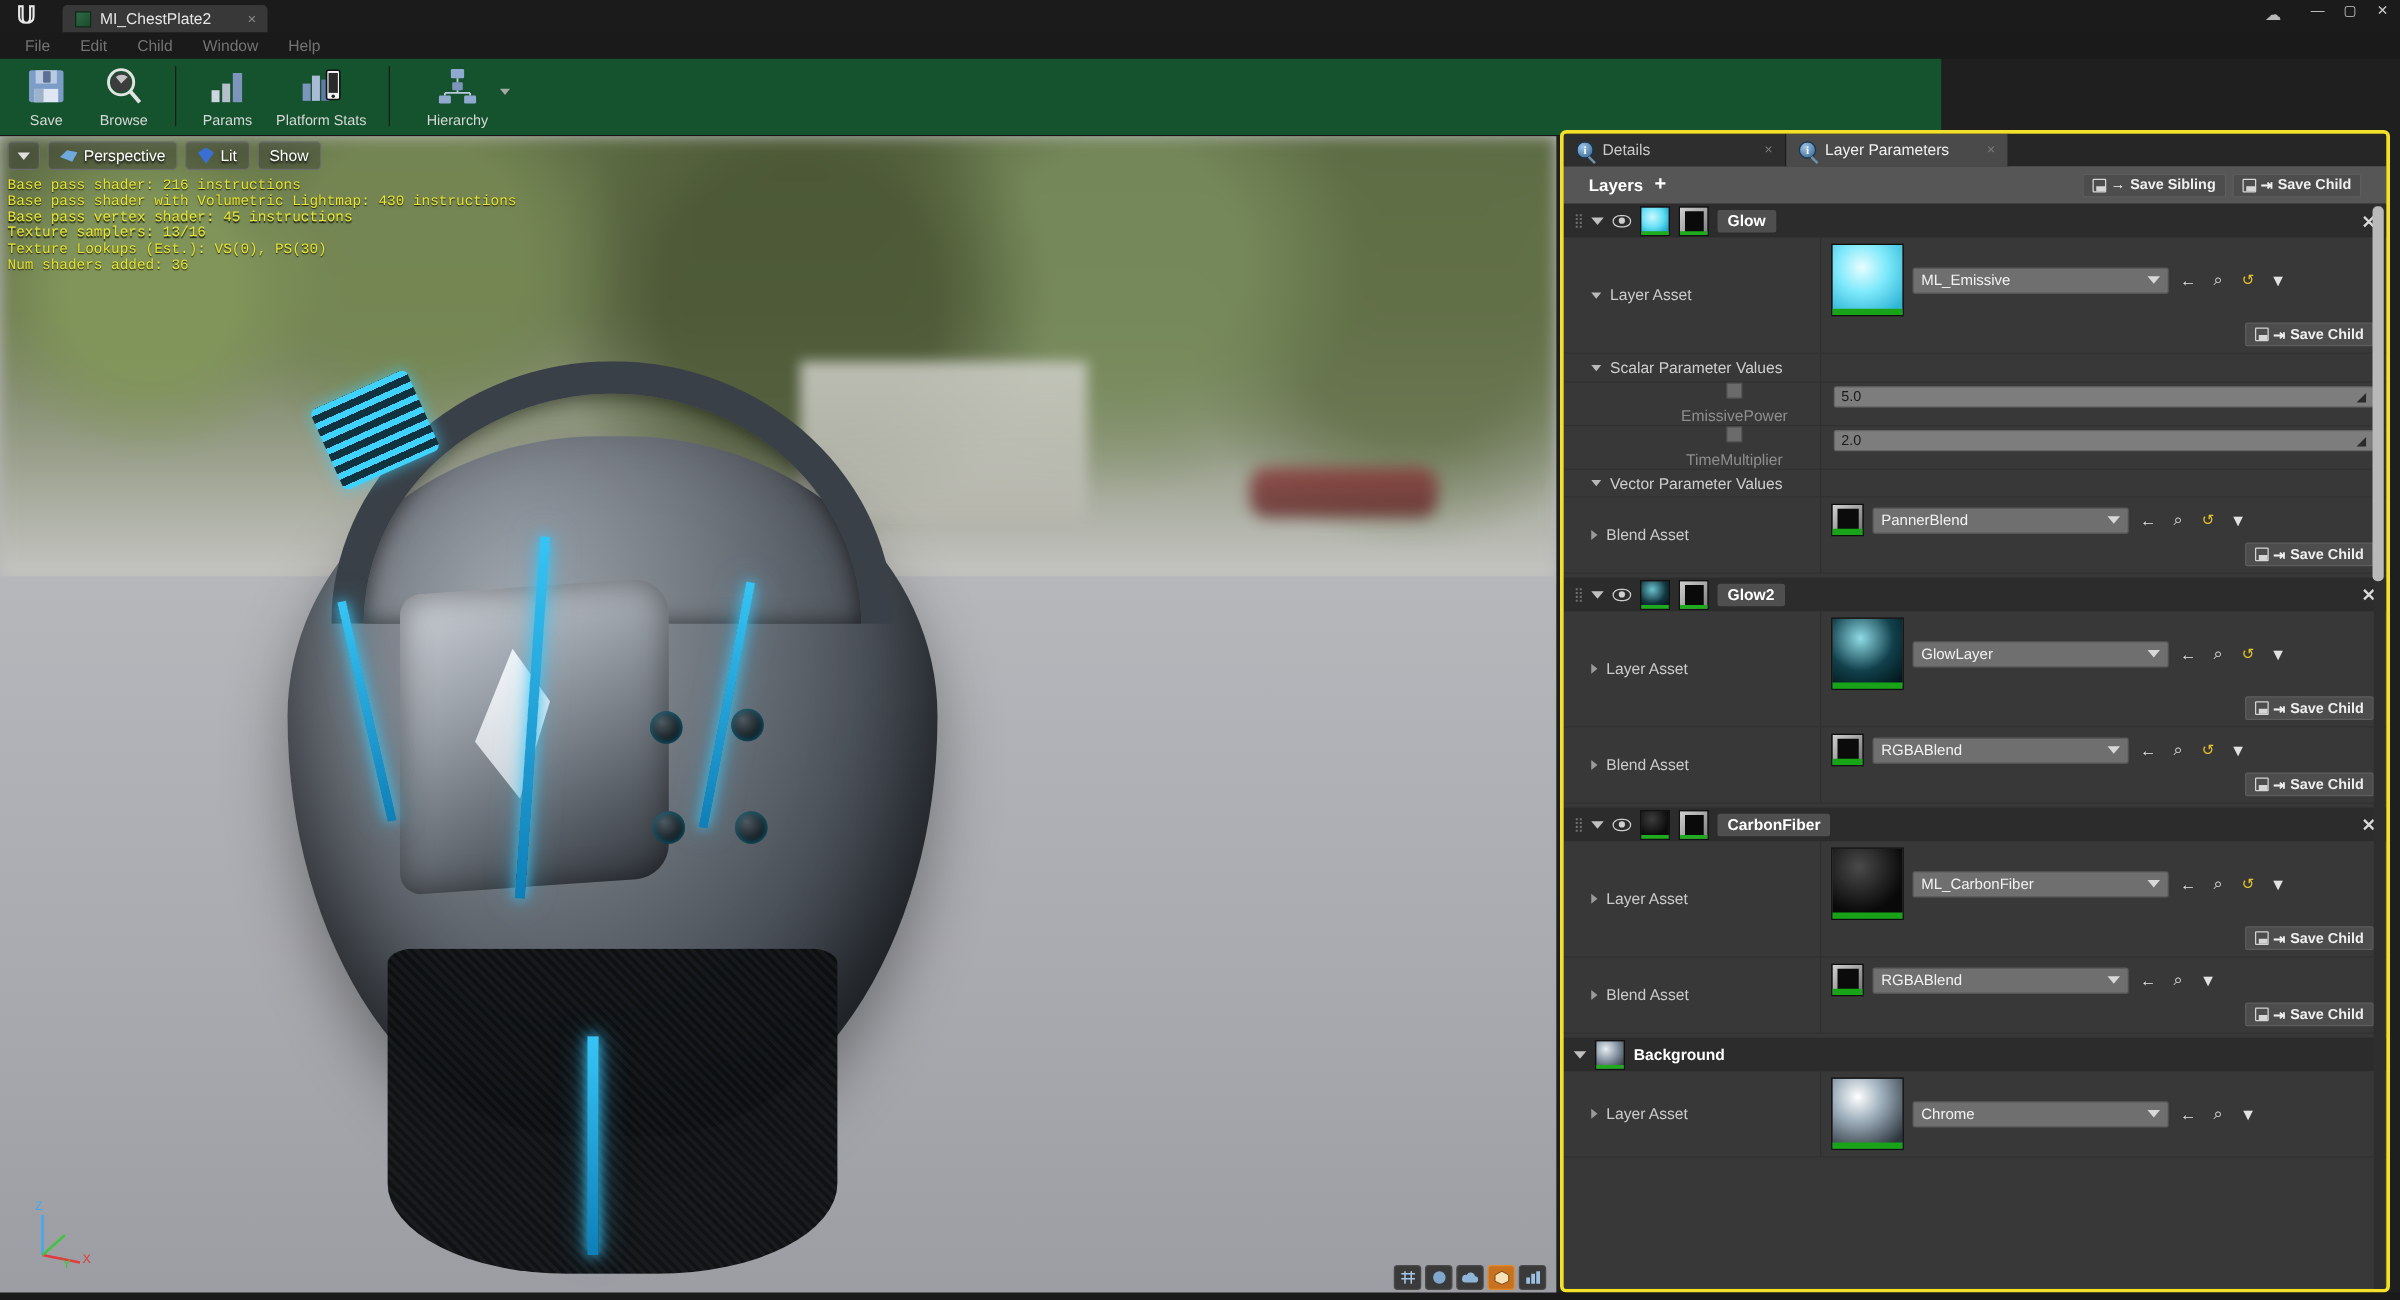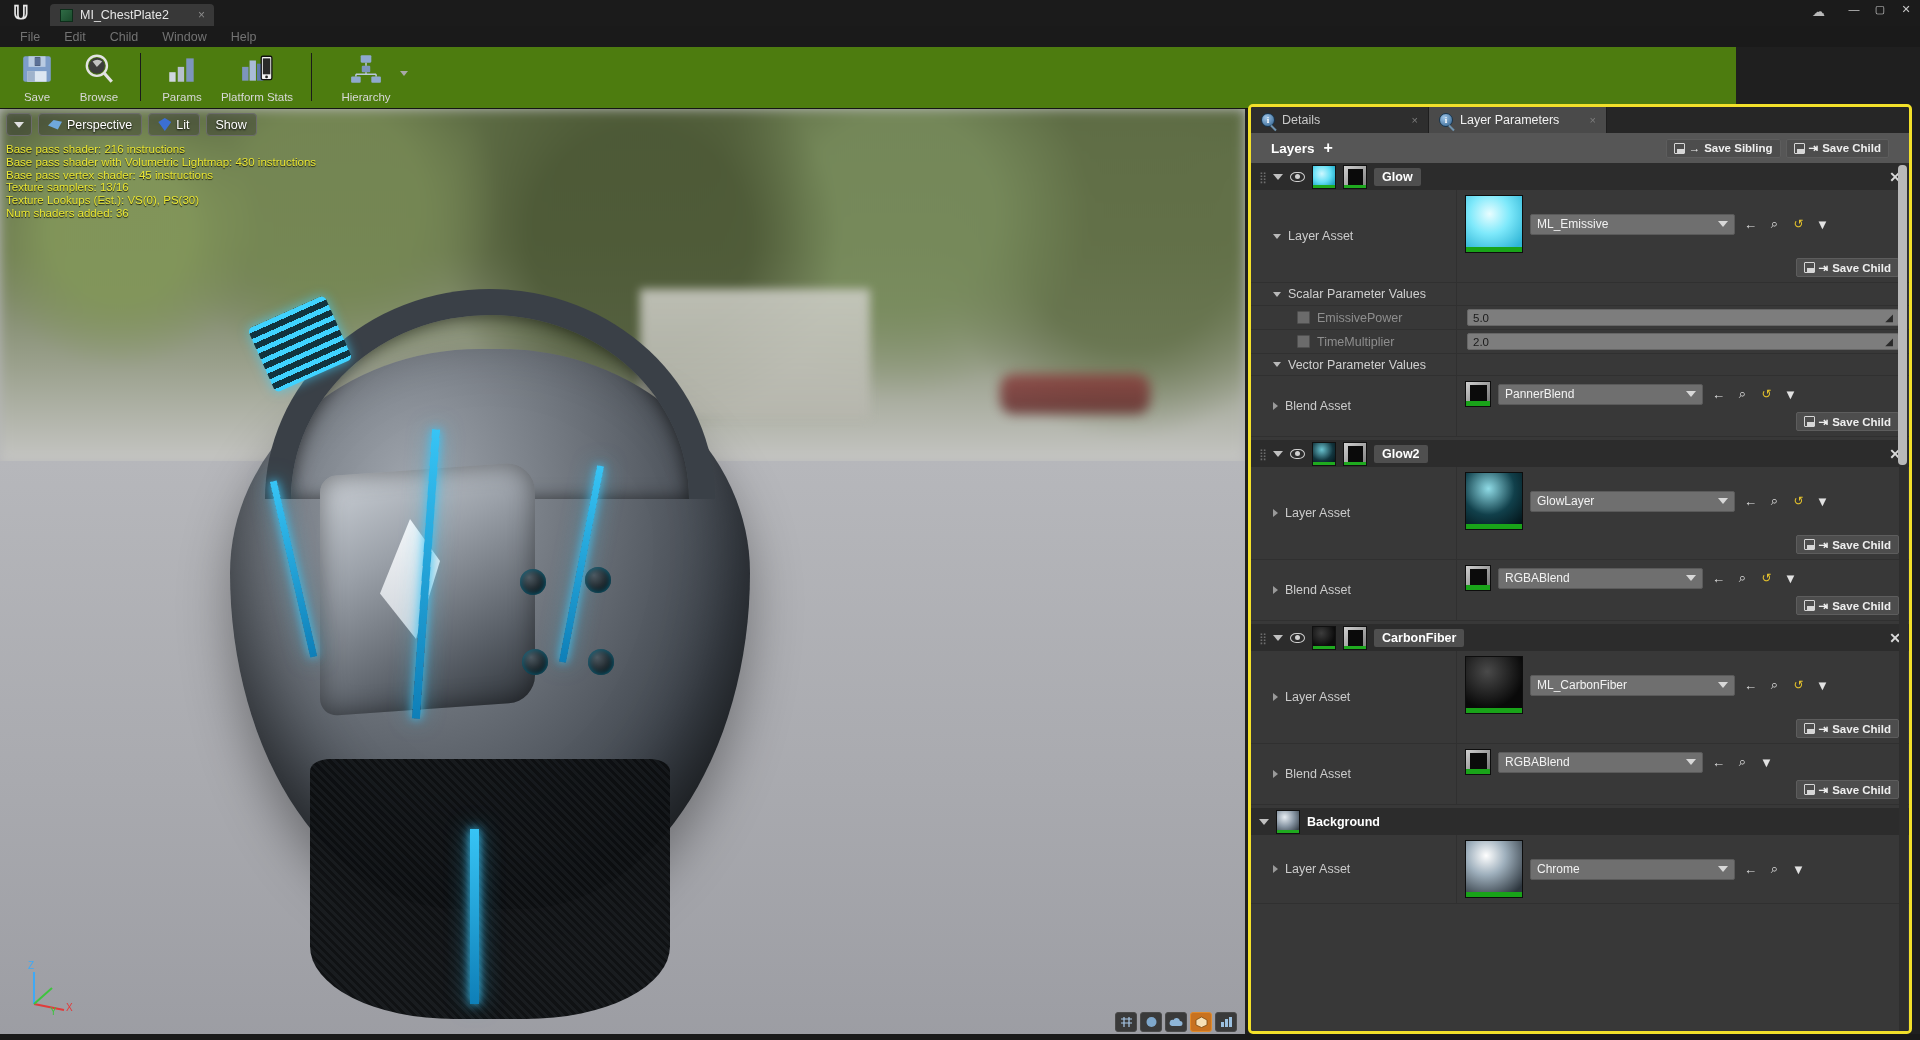--- a/index.html
+++ b/index.html
@@ -39,22 +39,22 @@
 
   
   .menubar{
     position:absolute; left:0; top:26px; width:1920px; height:21px;
     background:#1a1a1a; display:flex; align-items:center; padding-left:8px; gap:0;
   }
   .menubar .mi{ font-size:12.5px; color:#737373; padding:2px 12px; }
 
   
   .toolbar{
-    position:absolute; left:0; top:47px; width:1736px; height:62px;
-    background:#4d7c0f; border-bottom:1px solid #151515;
+    position:absolute; left:0; top:47px; width:1553px; height:62px;
+    background:#14532d; border-bottom:1px solid #151515;
     display:flex; align-items:flex-start; padding-left:6px;
   }
   .tb-item{
     width:62px; height:60px; display:flex; flex-direction:column; align-items:center;
     justify-content:flex-start; padding-top:5px; position:relative;
   }
   .tb-item.wide{ width:88px; }
   .tb-label{ font-size:11.5px; color:#d8d8d8; position:absolute; bottom:4px; white-space:nowrap;}
   .tb-sep{ width:1px; height:48px; background:#1b1b1b; margin:6px 10px 0 10px; }
   .tb-ico{ width:34px; height:34px; }
@@ -155,21 +155,21 @@
     color:#ffffff; font-size:12.5px; text-shadow:0 1px 2px #000;
   }
   .vp-btn.arrow{ padding:0 7px; }
   .tri-down{ width:0;height:0;border-left:5px solid transparent;border-right:5px solid transparent;border-top:6px solid #e0e0e0;}
   .persp-ico{ width:14px;height:11px;background:#6fa8dc; clip-path:polygon(0 60%,40% 10%,100% 25%,70% 95%); }
   .lit-ico{ width:13px;height:13px;background:#3b6fd4; clip-path:polygon(50% 0,100% 30%,50% 100%,0 30%); }
 
   
   .stats{
     position:absolute; left:6px; top:34px; font-size:11.5px; line-height:12.8px;
-    color:#e9e532; text-shadow:0 1px 1px rgba(0,0,0,.85); white-space:nowrap;
+    color:#e9e532; text-shadow:0 1px 1px rgba(0,0,0,.85); white-space:nowrap;font-family:Liberation Mono, monospace;
   }
   
   .gizmo{ position:absolute; left:20px; bottom:22px; width:60px; height:60px; }
   .gz-lbl{ position:absolute; font-size:10px; }
   
   .vp-corner{
     position:absolute; right:8px; bottom:8px; display:flex; gap:3px; align-items:center;
   }
   .vp-corner .ci{
     width:22px;height:20px;border:1px solid #4a4a4a;background:#3a3a3a;border-radius:3px;
@@ -226,21 +226,21 @@
   .eye i{ width:5px;height:5px;background:#cfcfcf;border-radius:50%; display:block;}
   .thumb-sm{ width:24px;height:24px;border:1px solid #111; position:relative; }
   .thumb-sm::after{ content:""; position:absolute; left:0; bottom:0; width:100%; height:3px; background:#1faa1f; }
   .ln-name{ font-size:12.5px; font-weight:bold; color:#ffffff; background:#4f4f4f; padding:2px 8px; border-radius:2px; }
   .ln-name.plain{ background:transparent; padding:0; }
   .x-close{ margin-left:auto; color:#d9d9d9; font-size:14px; font-weight:bold; }
 
   .prop-row{ display:flex; min-height:30px; border-bottom:1px solid #303030; }
   .prop-left{ width:205px; display:flex; align-items:center; padding-left:12px; gap:7px; font-size:12.5px; color:#cbcbcb; }
   .prop-left.indent1{ padding-left:22px; }
-  .prop-left.indent2{ padding-left:46px; }
+  .prop-left.indent2{ padding-left:68px;flex-direction:column; }
   .prop-right{ flex:1; border-left:1px solid #303030; padding:5px 10px 5px 8px; display:flex; flex-direction:column; gap:5px;}
   .tri-tiny-d{ width:0;height:0;border-left:4px solid transparent;border-right:4px solid transparent;border-top:5px solid #b9b9b9;}
   .tri-tiny-r{ width:0;height:0;border-top:4px solid transparent;border-bottom:4px solid transparent;border-left:5px solid #9a9a9a;}
   .chk{ width:13px;height:13px; background:#6b6b6b; border:1px solid #505050; border-radius:1px; }
   .dim{ color:#8e8e8e; }
 
   .asset-line{ display:flex; align-items:center; gap:7px; }
   .thumb-lg{ width:58px;height:58px; border:1px solid #0d0d0d; position:relative; flex:none;}
   .thumb-lg::after{ content:""; position:absolute; left:0; bottom:0; width:100%; height:5px; background:#19a319; }
   .combo{

